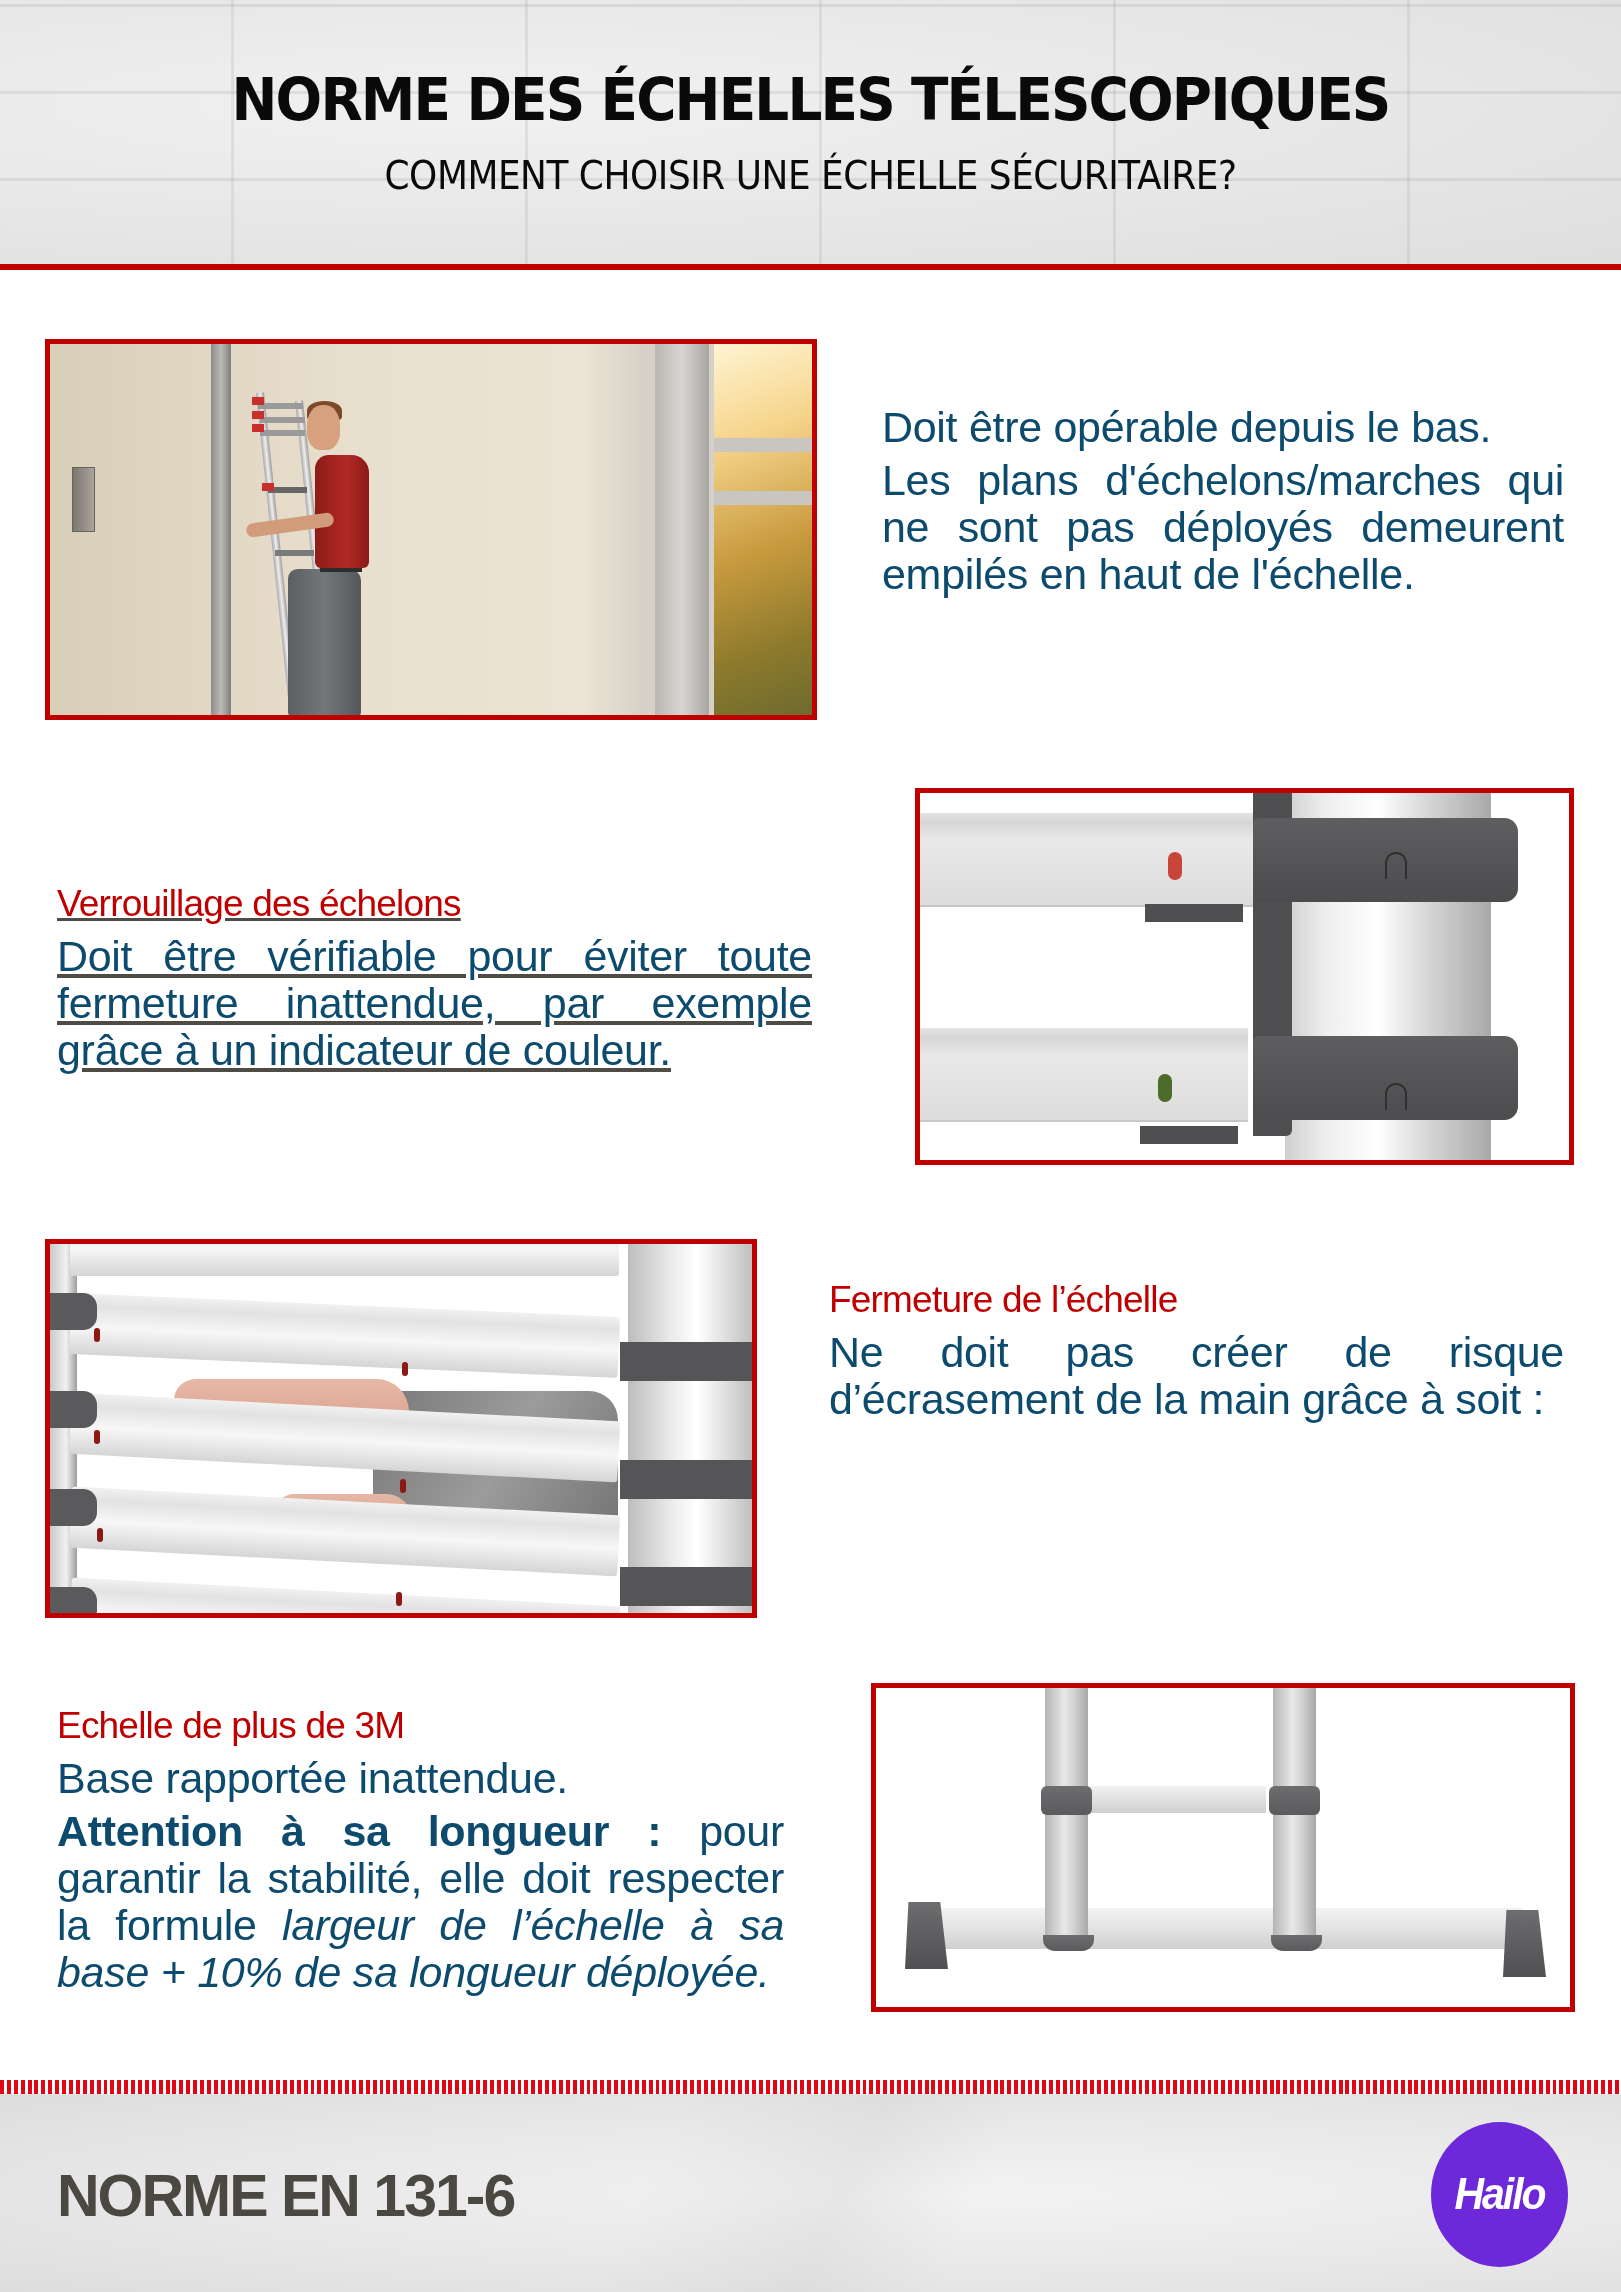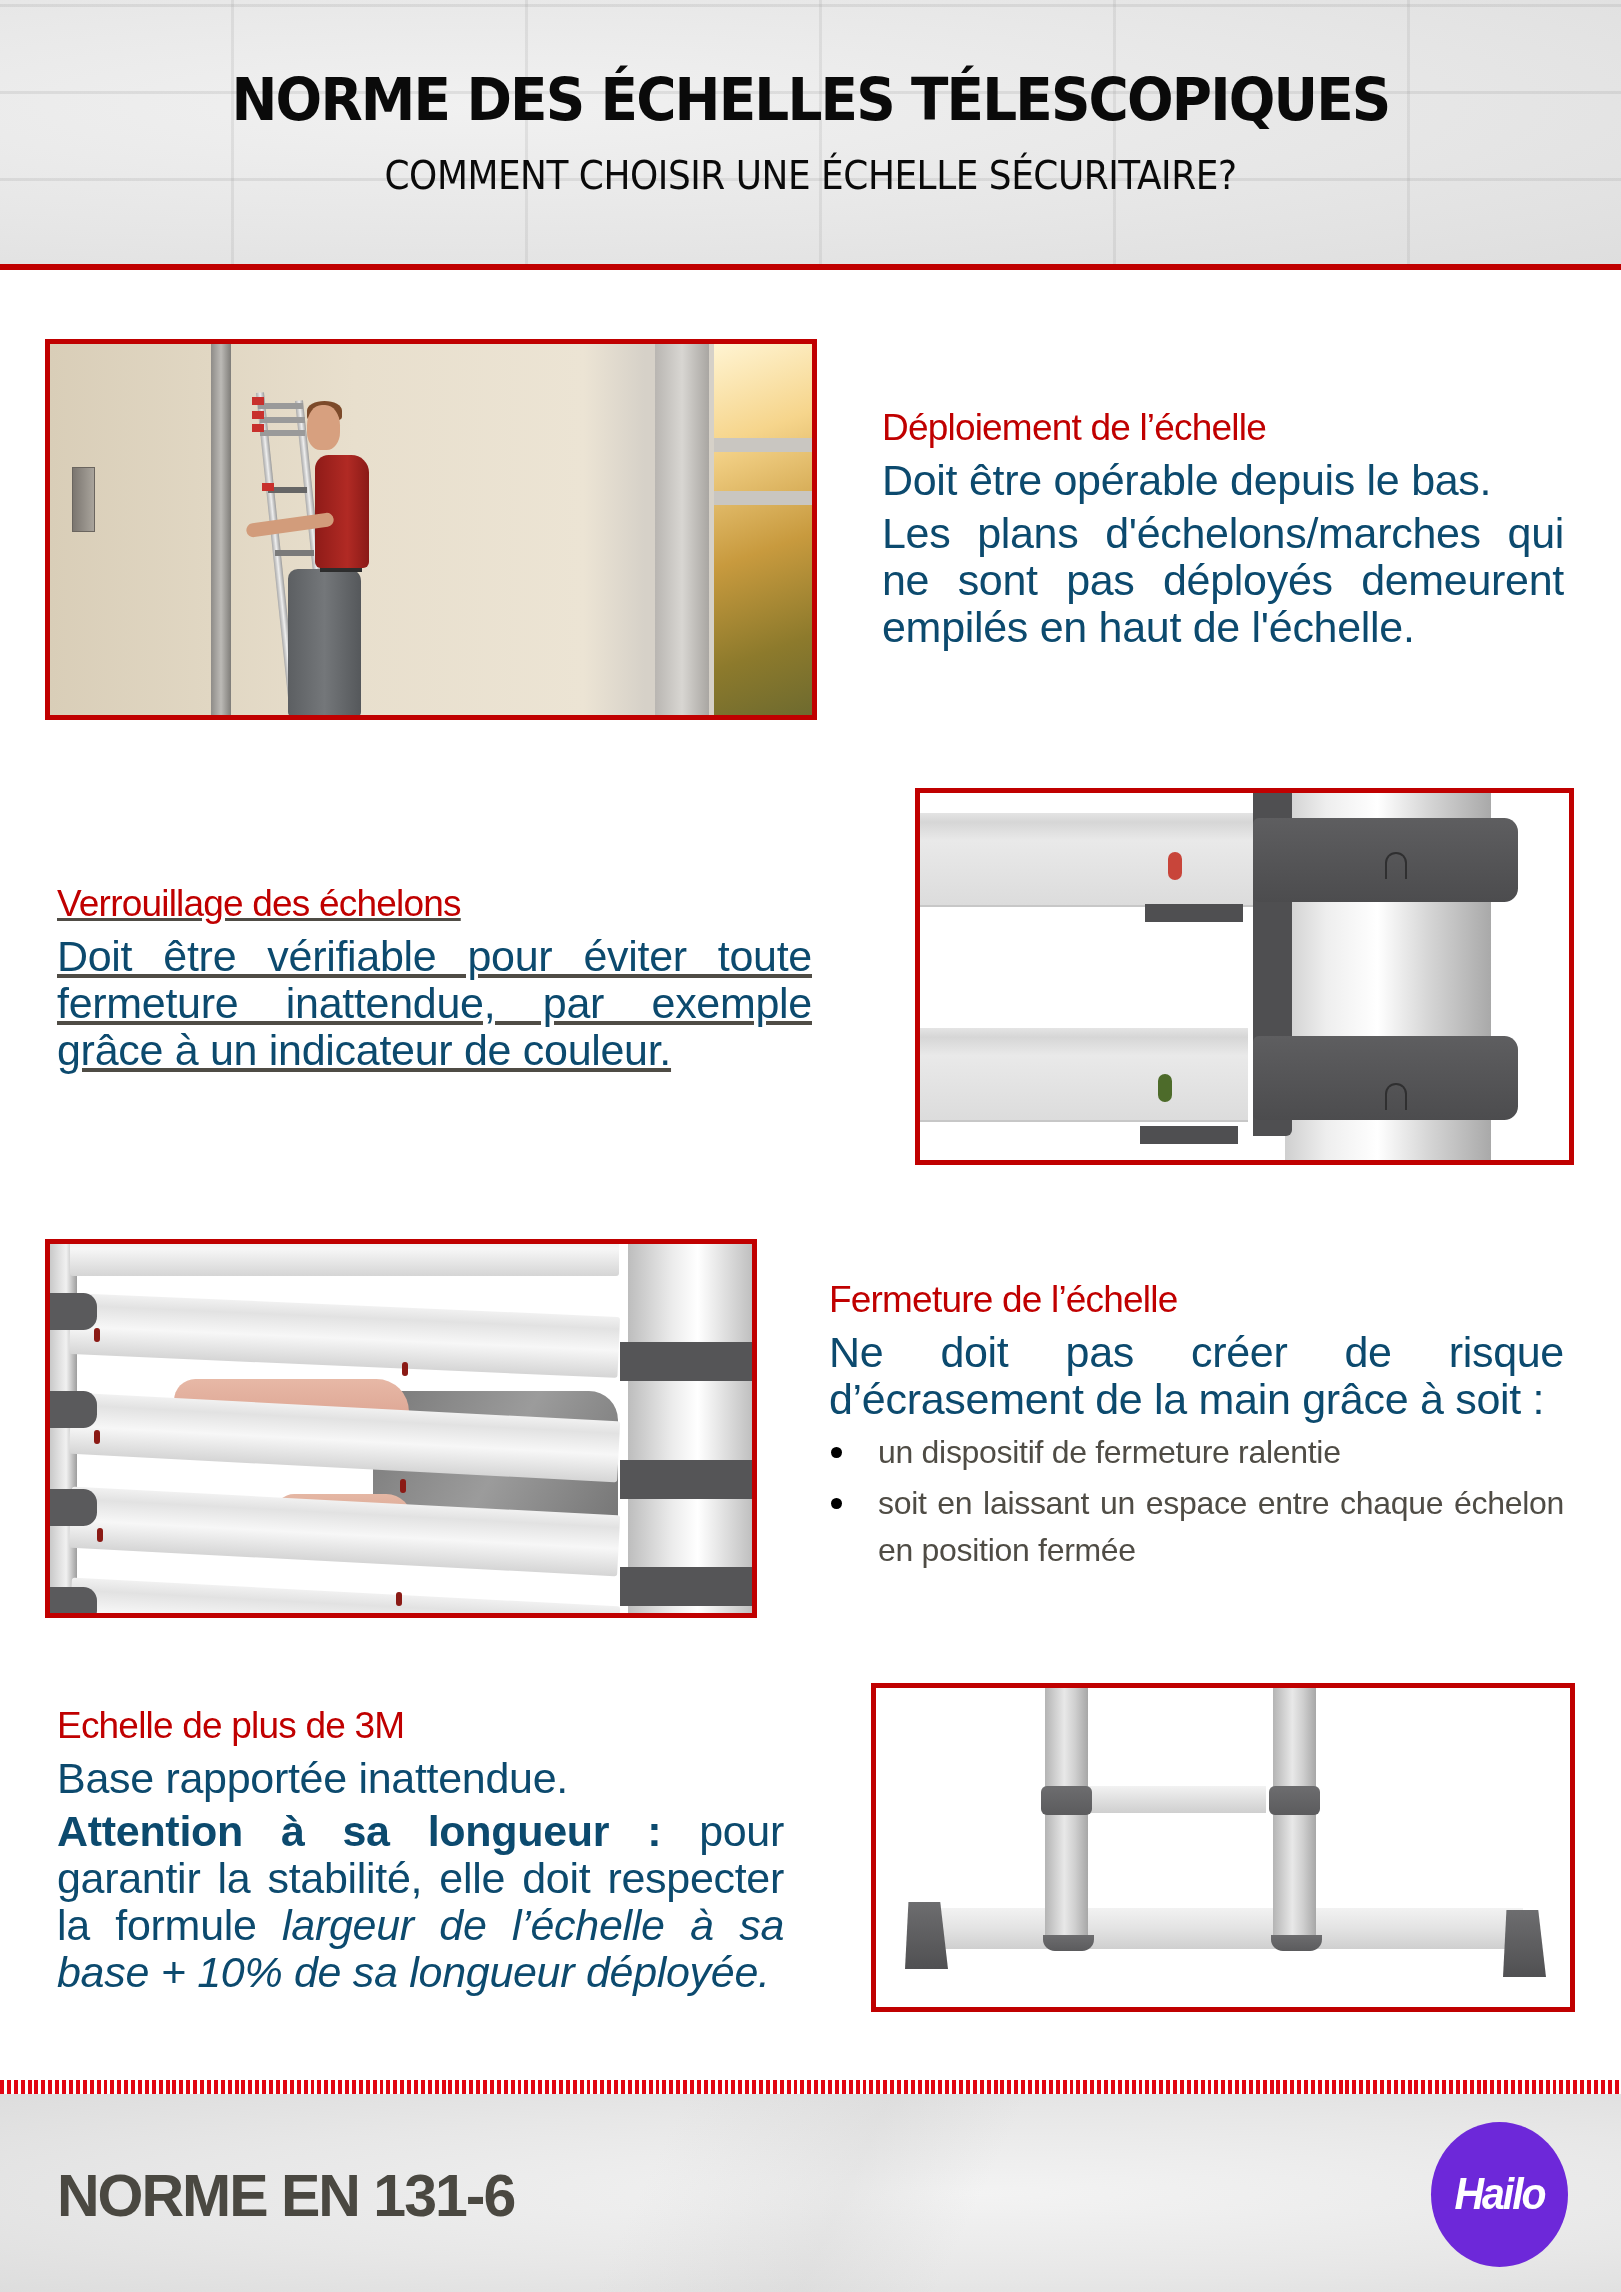--- a/index.html
+++ b/index.html
@@ -153,21 +153,20 @@
   <div class="redcap" style="left:202px;top:80px"></div>
   <div class="redcap" style="left:212px;top:139px"></div>
   <div class="pants"></div>
   <div class="belt"></div>
   <div class="shirt"></div>
   <div class="arm"></div>
   <div class="hair"></div>
   <div class="head"></div>
 </div>
 <div class="section-text" style="left:882px;top:404px;width:682px;">
-  <div class="sec-title">Déploiement de l’échelle</div>
   <p class="sec-p">Doit être opérable depuis le bas.</p>
   <p class="sec-p">Les plans d'échelons/marches qui ne sont pas déployés demeurent empilés en haut de l'échelle.</p>
 </div>
 
 <div class="section-text" style="left:57px;top:880px;width:755px;text-decoration:underline;">
   <div class="sec-title">Verrouillage des échelons</div>
   <p class="sec-p">Doit être vérifiable pour éviter toute fermeture inattendue, par exemple grâce à un indicateur de couleur.</p>
 </div>
 <div class="photo p2">
   <div class="tube"></div>
@@ -206,24 +205,20 @@
   <div class="mark" style="left:44px;top:84px"></div>
   <div class="mark" style="left:44px;top:186px"></div>
   <div class="mark" style="left:47px;top:284px"></div>
   <div class="mark" style="left:352px;top:118px"></div>
   <div class="mark" style="left:350px;top:235px"></div>
   <div class="mark" style="left:346px;top:348px"></div>
 </div>
 <div class="section-text" style="left:829px;top:1276px;width:735px;">
   <div class="sec-title">Fermeture de l’échelle</div>
   <p class="sec-p">Ne doit pas créer de risque d’écrasement de la main grâce à soit :</p>
-  <ul class="bullets">
-    <li><span class="dot"></span><span>un dispositif de fermeture ralentie</span></li>
-    <li><span class="dot"></span><span>soit en laissant un espace entre chaque échelon en position fermée</span></li>
-  </ul>
 </div>
 
 <div class="section-text" style="left:57px;top:1702px;width:727px;">
   <div class="sec-title">Echelle de plus de 3M</div>
   <p class="sec-p">Base rapportée inattendue.</p>
   <p class="sec-p"><b>Attention à sa longueur :</b><span> pour garantir la stabilité, elle doit respecter la formule </span><i>largeur de l’échelle à sa base + 10% de sa longueur déployée.</i></p>
 </div>
 <div class="photo p4">
   <div class="crossbar" style="left:174px;top:98px;width:216px"></div>
   <div class="base"></div>

